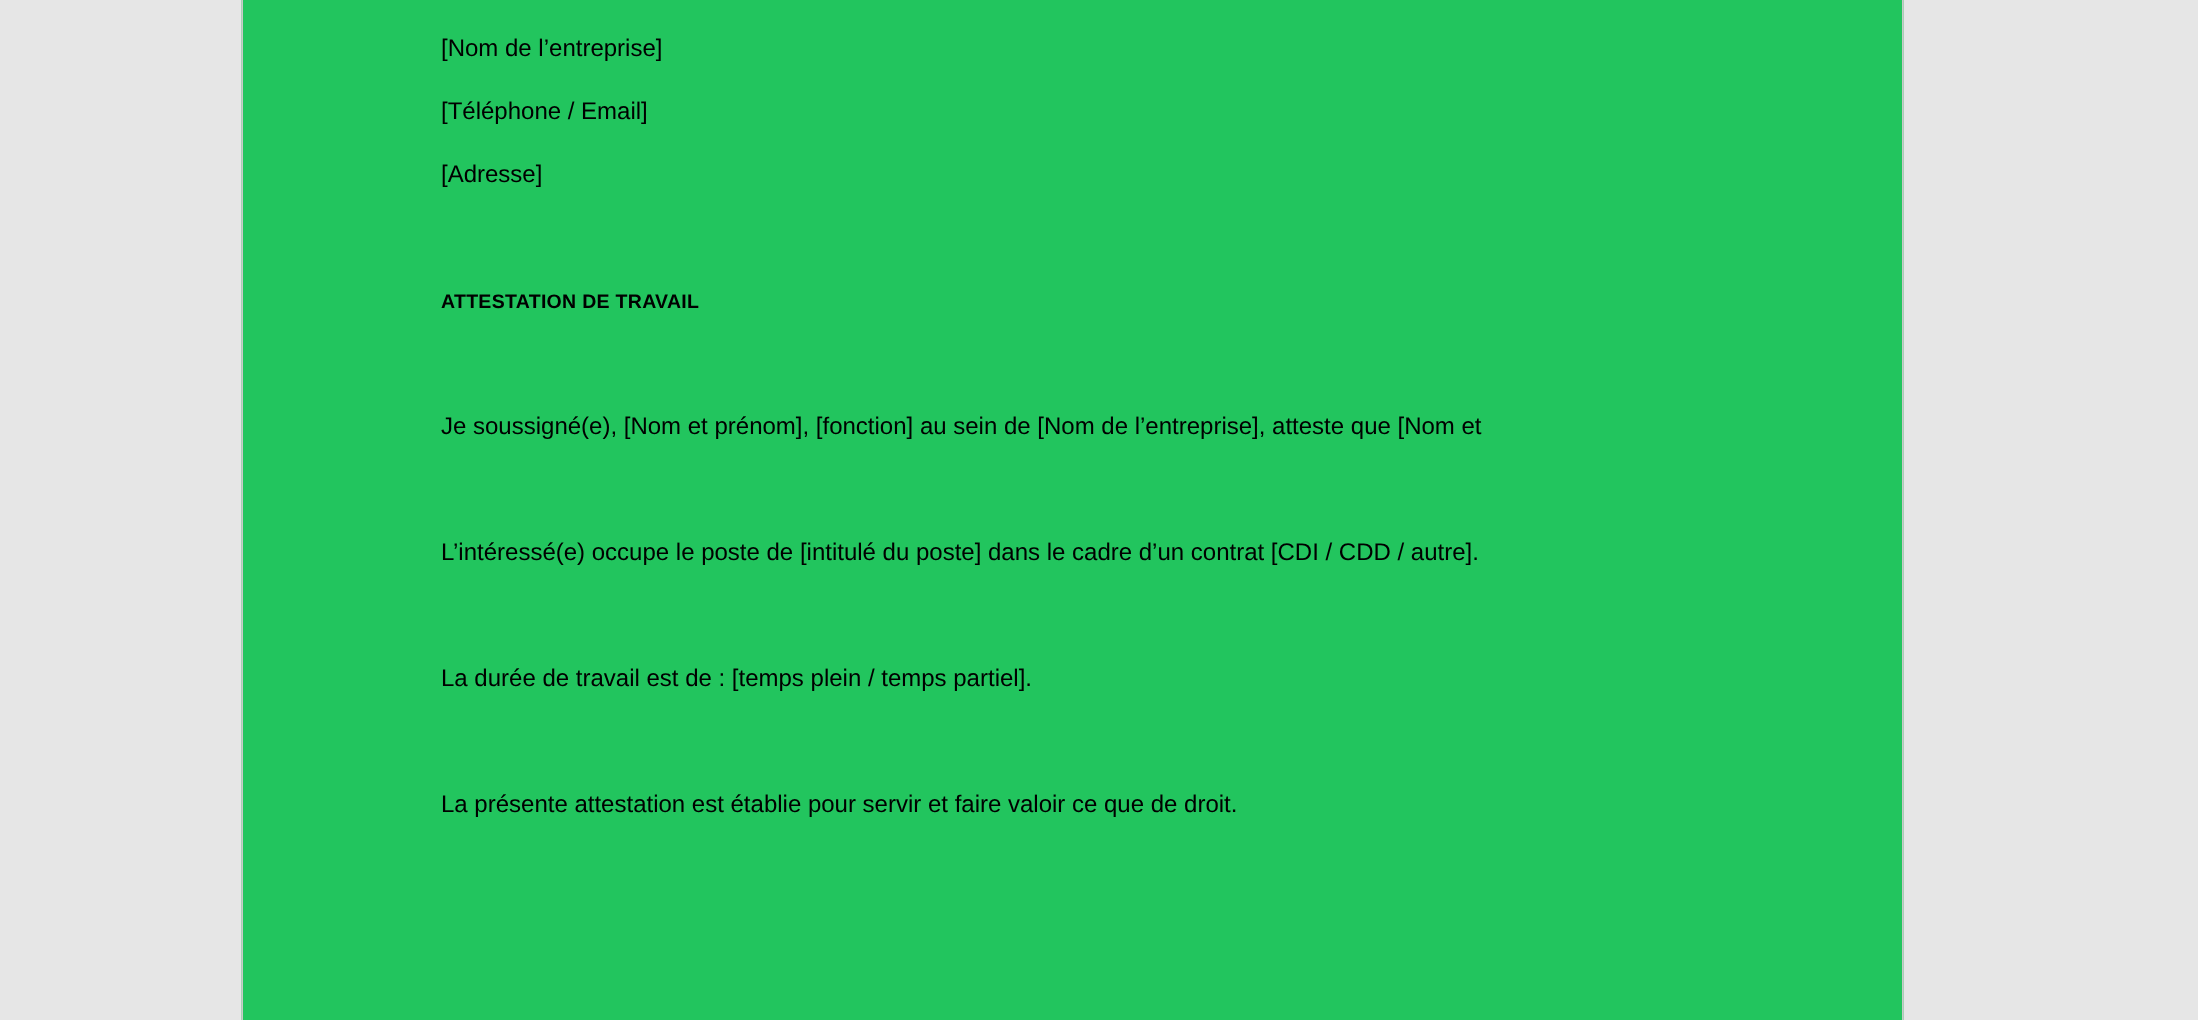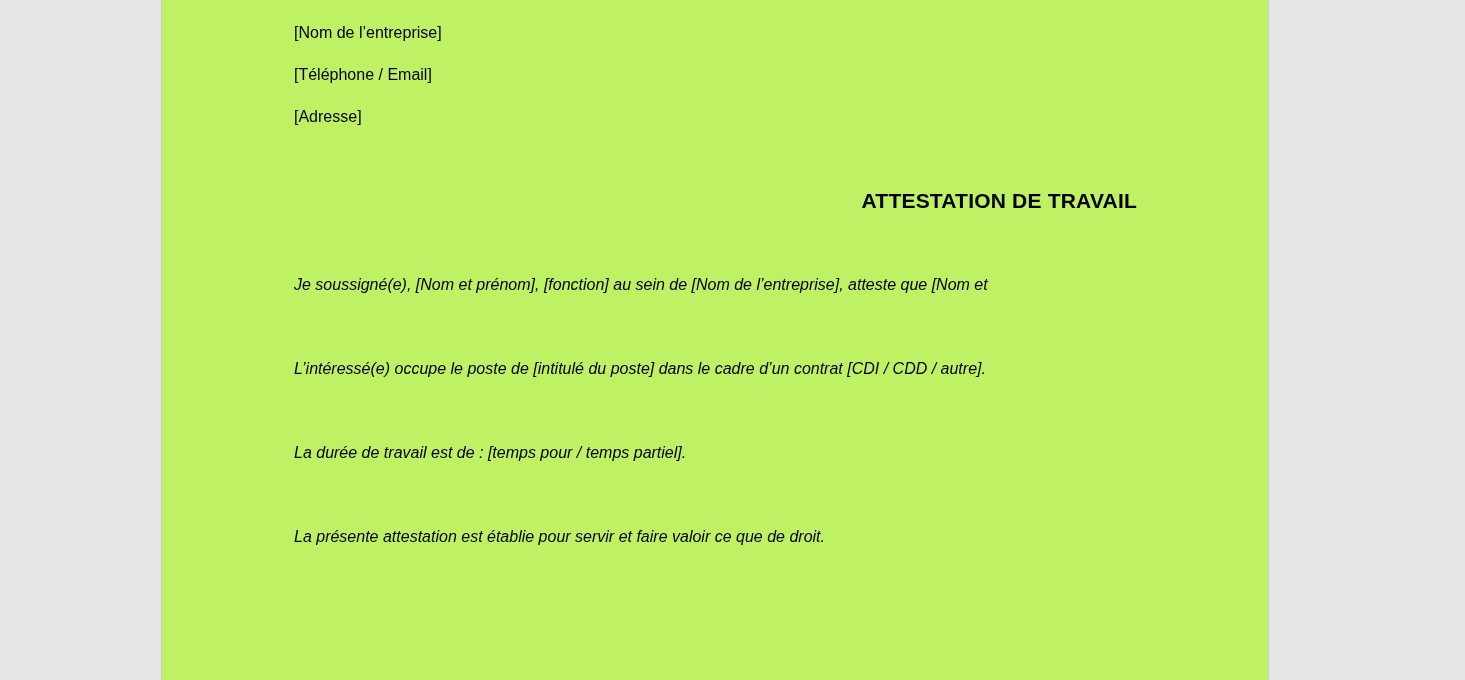--- a/index.html
+++ b/index.html
@@ -18,50 +18,49 @@
     position: absolute;
     inset: 0;
     background: #e6e6e6;
   }
   .page {
     position: absolute;
     left: 161px;
     top: 0;
     width: 1108px;
     height: 680px;
-    background: #bef264;
+    background: #22c55e;
     border-left: 1px solid #c9c9c9;
     border-right: 1px solid #c9c9c9;
     box-sizing: border-box;
   }
   .content {
     box-sizing: border-box;
     padding: 19px 131px 0 132px;
     color: #000000;
     font-size: 16px;
     line-height: 27px;
   }
   .company-block .ln {
     margin: 0 0 15px 0;
   }
   .blank {
     height: 27px;
     margin: 0 0 15px 0;
   }
   .title {
-    font-size: 21px;
+    font-size: 13px;
     font-weight: 700;
     line-height: 27px;
-    text-align: right;
+    text-align: left;
     margin: 4px 0 15px 0;
     letter-spacing: 0.2px;
   }
   .para {
     margin: 0 0 15px 0;
-    font-style: italic;
   }
   .multi .ln {
     margin: 0;
   }
 </style>
 </head>
 <body>
 
 <div class="canvas">
   <div class="page">
@@ -82,21 +81,21 @@
       <div class="para multi">
           <div class="ln">Je soussigné(e), [Nom et prénom], [fonction] au sein de [Nom de l’entreprise], atteste que [Nom et</div>
         </div>
 
       <div class="blank"></div>
 
       <div class="para">L’intéressé(e) occupe le poste de [intitulé du poste] dans le cadre d’un contrat [CDI / CDD / autre].</div>
 
       <div class="blank"></div>
 
-      <div class="para">La durée de travail est de : [temps pour / temps partiel].</div>
+      <div class="para">La durée de travail est de : [temps plein / temps partiel].</div>
 
 
       <div class="blank"></div>
 
       <div class="para">La présente attestation est établie pour servir et faire valoir ce que de droit.</div>
 
     </div>
   </div>
 </div>
 

